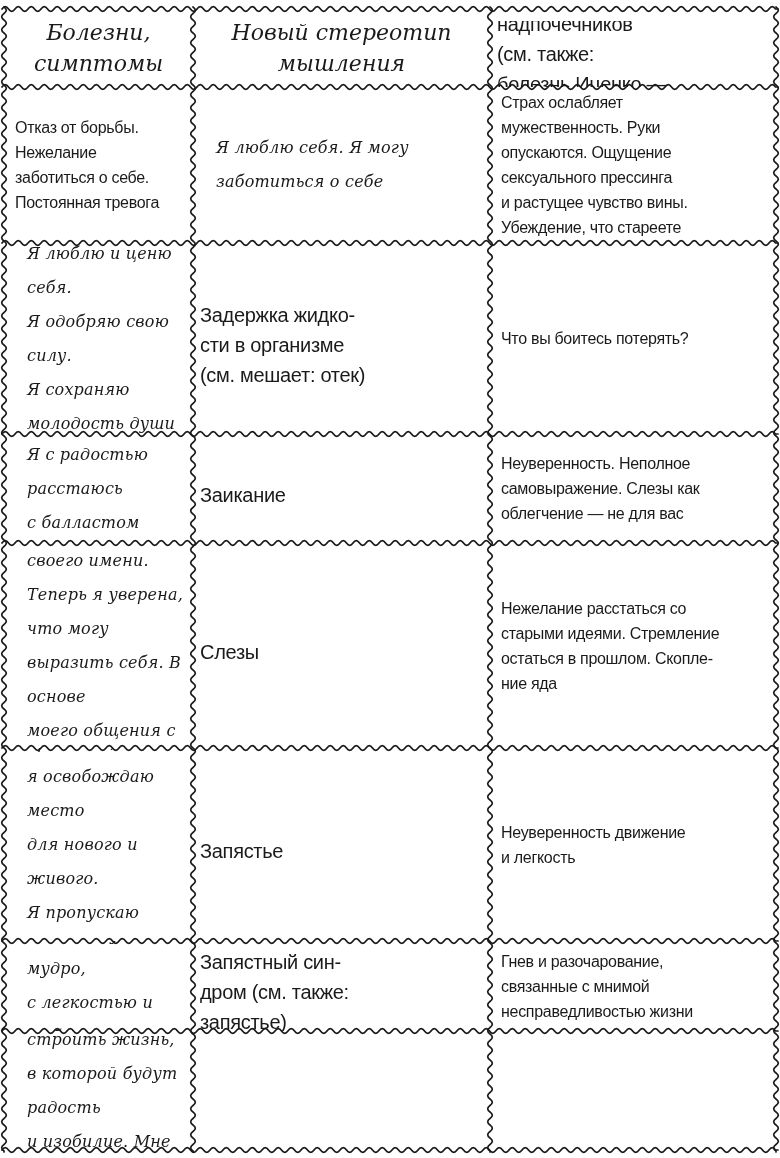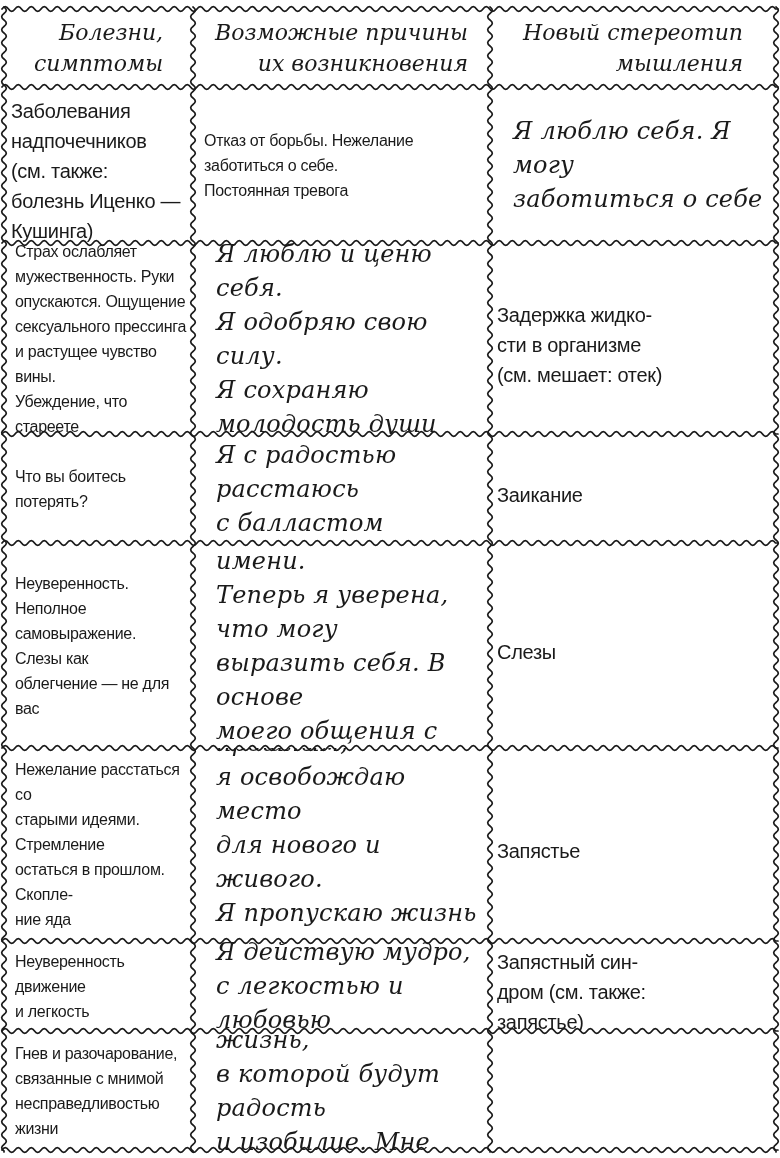--- a/index.html
+++ b/index.html
@@ -51,27 +51,27 @@
     font-size: 16px; line-height: 25px;
     letter-spacing: -0.3px;
   }
   
   .c3, .hd {
     font-family: "DejaVu Serif", "Liberation Serif", serif;
     font-style: italic;
   }
   .c3 {
     padding: 0 6px 0 23px;
-    font-size: 24px; line-height: 34px;
+    font-size: 16px; line-height: 34px;
     letter-spacing: 0.2px;
   }
   
   .hd {
     justify-content: center;
-    text-align: right;
+    text-align: center;
     font-size: 22px; line-height: 31px;
     padding: 0 4px;
   }
 </style>
 </head>
 <body>
 
 <div class="page">
 
   <svg id="borders" xmlns="http://www.w3.org/2000/svg" viewBox="0 0 780 1158">
@@ -87,22 +87,20 @@
       <path d="M 4 7 q 4.6 3.25 0 6.5 q -4.6 3.25 0 6.5 q 4.6 3.25 0 6.5 q -4.6 3.25 0 6.5 q 4.6 3.25 0 6.5 q -4.6 3.25 0 6.5 q 4.6 3.25 0 6.5 q -4.6 3.25 0 6.5 q 4.6 3.25 0 6.5 q -4.6 3.25 0 6.5 q 4.6 3.25 0 6.5 q -4.6 3.25 0 6.5 q 4.6 3.25 0 6.5 q -4.6 3.25 0 6.5 q 4.6 3.25 0 6.5 q -4.6 3.25 0 6.5 q 4.6 3.25 0 6.5 q -4.6 3.25 0 6.5 q 4.6 3.25 0 6.5 q -4.6 3.25 0 6.5 q 4.6 3.25 0 6.5 q -4.6 3.25 0 6.5 q 4.6 3.25 0 6.5 q -4.6 3.25 0 6.5 q 4.6 3.25 0 6.5 q -4.6 3.25 0 6.5 q 4.6 3.25 0 6.5 q -4.6 3.25 0 6.5 q 4.6 3.25 0 6.5 q -4.6 3.25 0 6.5 q 4.6 3.25 0 6.5 q -4.6 3.25 0 6.5 q 4.6 3.25 0 6.5 q -4.6 3.25 0 6.5 q 4.6 3.25 0 6.5 q -4.6 3.25 0 6.5 q 4.6 3.25 0 6.5 q -4.6 3.25 0 6.5 q 4.6 3.25 0 6.5 q -4.6 3.25 0 6.5 q 4.6 3.25 0 6.5 q -4.6 3.25 0 6.5 q 4.6 3.25 0 6.5 q -4.6 3.25 0 6.5 q 4.6 3.25 0 6.5 q -4.6 3.25 0 6.5 q 4.6 3.25 0 6.5 q -4.6 3.25 0 6.5 q 4.6 3.25 0 6.5 q -4.6 3.25 0 6.5 q 4.6 3.25 0 6.5 q -4.6 3.25 0 6.5 q 4.6 3.25 0 6.5 q -4.6 3.25 0 6.5 q 4.6 3.25 0 6.5 q -4.6 3.25 0 6.5 q 4.6 3.25 0 6.5 q -4.6 3.25 0 6.5 q 4.6 3.25 0 6.5 q -4.6 3.25 0 6.5 q 4.6 3.25 0 6.5 q -4.6 3.25 0 6.5 q 4.6 3.25 0 6.5 q -4.6 3.25 0 6.5 q 4.6 3.25 0 6.5 q -4.6 3.25 0 6.5 q 4.6 3.25 0 6.5 q -4.6 3.25 0 6.5 q 4.6 3.25 0 6.5 q -4.6 3.25 0 6.5 q 4.6 3.25 0 6.5 q -4.6 3.25 0 6.5 q 4.6 3.25 0 6.5 q -4.6 3.25 0 6.5 q 4.6 3.25 0 6.5 q -4.6 3.25 0 6.5 q 4.6 3.25 0 6.5 q -4.6 3.25 0 6.5 q 4.6 3.25 0 6.5 q -4.6 3.25 0 6.5 q 4.6 3.25 0 6.5 q -4.6 3.25 0 6.5 q 4.6 3.25 0 6.5 q -4.6 3.25 0 6.5 q 4.6 3.25 0 6.5 q -4.6 3.25 0 6.5 q 4.6 3.25 0 6.5 q -4.6 3.25 0 6.5 q 4.6 3.25 0 6.5 q -4.6 3.25 0 6.5 q 4.6 3.25 0 6.5 q -4.6 3.25 0 6.5 q 4.6 3.25 0 6.5 q -4.6 3.25 0 6.5 q 4.6 3.25 0 6.5 q -4.6 3.25 0 6.5 q 4.6 3.25 0 6.5 q -4.6 3.25 0 6.5 q 4.6 3.25 0 6.5 q -4.6 3.25 0 6.5 q 4.6 3.25 0 6.5 q -4.6 3.25 0 6.5 q 4.6 3.25 0 6.5 q -4.6 3.25 0 6.5 q 4.6 3.25 0 6.5 q -4.6 3.25 0 6.5 q 4.6 3.25 0 6.5 q -4.6 3.25 0 6.5 q 4.6 3.25 0 6.5 q -4.6 3.25 0 6.5 q 4.6 3.25 0 6.5 q -4.6 3.25 0 6.5 q 4.6 3.25 0 6.5 q -4.6 3.25 0 6.5 q 4.6 3.25 0 6.5 q -4.6 3.25 0 6.5 q 4.6 3.25 0 6.5 q -4.6 3.25 0 6.5 q 4.6 3.25 0 6.5 q -4.6 3.25 0 6.5 q 4.6 3.25 0 6.5 q -4.6 3.25 0 6.5 q 4.6 3.25 0 6.5 q -4.6 3.25 0 6.5 q 4.6 3.25 0 6.5 q -4.6 3.25 0 6.5 q 4.6 3.25 0 6.5 q -4.6 3.25 0 6.5 q 4.6 3.25 0 6.5 q -4.6 3.25 0 6.5 q 4.6 3.25 0 6.5 q -4.6 3.25 0 6.5 q 4.6 3.25 0 6.5 q -4.6 3.25 0 6.5 q 4.6 3.25 0 6.5 q -4.6 3.25 0 6.5 q 4.6 3.25 0 6.5 q -4.6 3.25 0 6.5 q 4.6 3.25 0 6.5 q -4.6 3.25 0 6.5 q 4.6 3.25 0 6.5 q -4.6 3.25 0 6.5 q 4.6 3.25 0 6.5 q -4.6 3.25 0 6.5 q 4.6 3.25 0 6.5 q -4.6 3.25 0 6.5 q 4.6 3.25 0 6.5 q -4.6 3.25 0 6.5 q 4.6 3.25 0 6.5 q -4.6 3.25 0 6.5 q 4.6 3.25 0 6.5 q -4.6 3.25 0 6.5 q 4.6 3.25 0 6.5 q -4.6 3.25 0 6.5 q 4.6 3.25 0 6.5 q -4.6 3.25 0 6.5 q 4.6 3.25 0 6.5 q -4.6 3.25 0 6.5 q 4.6 3.25 0 6.5 q -4.6 3.25 0 6.5 q 4.6 3.25 0 6.5 q -4.6 3.25 0 6.5 q 4.6 3.25 0 6.5 q -4.6 3.25 0 6.5 q 4.6 3.25 0 6.5 q -4.6 3.25 0 6.5 q 4.6 3.25 0 6.5 q -4.6 3.25 0 6.5 q 4.6 3.25 0 6.5 q -4.6 3.25 0 6.5 q 4.6 3.25 0 6.5 q -4.6 3.25 0 6.5 q 4.6 3.25 0 6.5 q -4.6 3.25 0 6.5 q 4.6 3.25 0 6.5 q -4.6 3.25 0 6.5 L 4 1152" fill="none" stroke="#1a1a1a" stroke-width="1.7" stroke-linecap="round"></path>
       <path d="M 193 7 q 4.6 3.25 0 6.5 q -4.6 3.25 0 6.5 q 4.6 3.25 0 6.5 q -4.6 3.25 0 6.5 q 4.6 3.25 0 6.5 q -4.6 3.25 0 6.5 q 4.6 3.25 0 6.5 q -4.6 3.25 0 6.5 q 4.6 3.25 0 6.5 q -4.6 3.25 0 6.5 q 4.6 3.25 0 6.5 q -4.6 3.25 0 6.5 q 4.6 3.25 0 6.5 q -4.6 3.25 0 6.5 q 4.6 3.25 0 6.5 q -4.6 3.25 0 6.5 q 4.6 3.25 0 6.5 q -4.6 3.25 0 6.5 q 4.6 3.25 0 6.5 q -4.6 3.25 0 6.5 q 4.6 3.25 0 6.5 q -4.6 3.25 0 6.5 q 4.6 3.25 0 6.5 q -4.6 3.25 0 6.5 q 4.6 3.25 0 6.5 q -4.6 3.25 0 6.5 q 4.6 3.25 0 6.5 q -4.6 3.25 0 6.5 q 4.6 3.25 0 6.5 q -4.6 3.25 0 6.5 q 4.6 3.25 0 6.5 q -4.6 3.25 0 6.5 q 4.6 3.25 0 6.5 q -4.6 3.25 0 6.5 q 4.6 3.25 0 6.5 q -4.6 3.25 0 6.5 q 4.6 3.25 0 6.5 q -4.6 3.25 0 6.5 q 4.6 3.25 0 6.5 q -4.6 3.25 0 6.5 q 4.6 3.25 0 6.5 q -4.6 3.25 0 6.5 q 4.6 3.25 0 6.5 q -4.6 3.25 0 6.5 q 4.6 3.25 0 6.5 q -4.6 3.25 0 6.5 q 4.6 3.25 0 6.5 q -4.6 3.25 0 6.5 q 4.6 3.25 0 6.5 q -4.6 3.25 0 6.5 q 4.6 3.25 0 6.5 q -4.6 3.25 0 6.5 q 4.6 3.25 0 6.5 q -4.6 3.25 0 6.5 q 4.6 3.25 0 6.5 q -4.6 3.25 0 6.5 q 4.6 3.25 0 6.5 q -4.6 3.25 0 6.5 q 4.6 3.25 0 6.5 q -4.6 3.25 0 6.5 q 4.6 3.25 0 6.5 q -4.6 3.25 0 6.5 q 4.6 3.25 0 6.5 q -4.6 3.25 0 6.5 q 4.6 3.25 0 6.5 q -4.6 3.25 0 6.5 q 4.6 3.25 0 6.5 q -4.6 3.25 0 6.5 q 4.6 3.25 0 6.5 q -4.6 3.25 0 6.5 q 4.6 3.25 0 6.5 q -4.6 3.25 0 6.5 q 4.6 3.25 0 6.5 q -4.6 3.25 0 6.5 q 4.6 3.25 0 6.5 q -4.6 3.25 0 6.5 q 4.6 3.25 0 6.5 q -4.6 3.25 0 6.5 q 4.6 3.25 0 6.5 q -4.6 3.25 0 6.5 q 4.6 3.25 0 6.5 q -4.6 3.25 0 6.5 q 4.6 3.25 0 6.5 q -4.6 3.25 0 6.5 q 4.6 3.25 0 6.5 q -4.6 3.25 0 6.5 q 4.6 3.25 0 6.5 q -4.6 3.25 0 6.5 q 4.6 3.25 0 6.5 q -4.6 3.25 0 6.5 q 4.6 3.25 0 6.5 q -4.6 3.25 0 6.5 q 4.6 3.25 0 6.5 q -4.6 3.25 0 6.5 q 4.6 3.25 0 6.5 q -4.6 3.25 0 6.5 q 4.6 3.25 0 6.5 q -4.6 3.25 0 6.5 q 4.6 3.25 0 6.5 q -4.6 3.25 0 6.5 q 4.6 3.25 0 6.5 q -4.6 3.25 0 6.5 q 4.6 3.25 0 6.5 q -4.6 3.25 0 6.5 q 4.6 3.25 0 6.5 q -4.6 3.25 0 6.5 q 4.6 3.25 0 6.5 q -4.6 3.25 0 6.5 q 4.6 3.25 0 6.5 q -4.6 3.25 0 6.5 q 4.6 3.25 0 6.5 q -4.6 3.25 0 6.5 q 4.6 3.25 0 6.5 q -4.6 3.25 0 6.5 q 4.6 3.25 0 6.5 q -4.6 3.25 0 6.5 q 4.6 3.25 0 6.5 q -4.6 3.25 0 6.5 q 4.6 3.25 0 6.5 q -4.6 3.25 0 6.5 q 4.6 3.25 0 6.5 q -4.6 3.25 0 6.5 q 4.6 3.25 0 6.5 q -4.6 3.25 0 6.5 q 4.6 3.25 0 6.5 q -4.6 3.25 0 6.5 q 4.6 3.25 0 6.5 q -4.6 3.25 0 6.5 q 4.6 3.25 0 6.5 q -4.6 3.25 0 6.5 q 4.6 3.25 0 6.5 q -4.6 3.25 0 6.5 q 4.6 3.25 0 6.5 q -4.6 3.25 0 6.5 q 4.6 3.25 0 6.5 q -4.6 3.25 0 6.5 q 4.6 3.25 0 6.5 q -4.6 3.25 0 6.5 q 4.6 3.25 0 6.5 q -4.6 3.25 0 6.5 q 4.6 3.25 0 6.5 q -4.6 3.25 0 6.5 q 4.6 3.25 0 6.5 q -4.6 3.25 0 6.5 q 4.6 3.25 0 6.5 q -4.6 3.25 0 6.5 q 4.6 3.25 0 6.5 q -4.6 3.25 0 6.5 q 4.6 3.25 0 6.5 q -4.6 3.25 0 6.5 q 4.6 3.25 0 6.5 q -4.6 3.25 0 6.5 q 4.6 3.25 0 6.5 q -4.6 3.25 0 6.5 q 4.6 3.25 0 6.5 q -4.6 3.25 0 6.5 q 4.6 3.25 0 6.5 q -4.6 3.25 0 6.5 q 4.6 3.25 0 6.5 q -4.6 3.25 0 6.5 q 4.6 3.25 0 6.5 q -4.6 3.25 0 6.5 q 4.6 3.25 0 6.5 q -4.6 3.25 0 6.5 q 4.6 3.25 0 6.5 q -4.6 3.25 0 6.5 q 4.6 3.25 0 6.5 q -4.6 3.25 0 6.5 q 4.6 3.25 0 6.5 q -4.6 3.25 0 6.5 q 4.6 3.25 0 6.5 q -4.6 3.25 0 6.5 q 4.6 3.25 0 6.5 q -4.6 3.25 0 6.5 q 4.6 3.25 0 6.5 q -4.6 3.25 0 6.5 L 193 1152" fill="none" stroke="#1a1a1a" stroke-width="1.7" stroke-linecap="round"></path>
       <path d="M 490 7 q 4.6 3.25 0 6.5 q -4.6 3.25 0 6.5 q 4.6 3.25 0 6.5 q -4.6 3.25 0 6.5 q 4.6 3.25 0 6.5 q -4.6 3.25 0 6.5 q 4.6 3.25 0 6.5 q -4.6 3.25 0 6.5 q 4.6 3.25 0 6.5 q -4.6 3.25 0 6.5 q 4.6 3.25 0 6.5 q -4.6 3.25 0 6.5 q 4.6 3.25 0 6.5 q -4.6 3.25 0 6.5 q 4.6 3.25 0 6.5 q -4.6 3.25 0 6.5 q 4.6 3.25 0 6.5 q -4.6 3.25 0 6.5 q 4.6 3.25 0 6.5 q -4.6 3.25 0 6.5 q 4.6 3.25 0 6.5 q -4.6 3.25 0 6.5 q 4.6 3.25 0 6.5 q -4.6 3.25 0 6.5 q 4.6 3.25 0 6.5 q -4.6 3.25 0 6.5 q 4.6 3.25 0 6.5 q -4.6 3.25 0 6.5 q 4.6 3.25 0 6.5 q -4.6 3.25 0 6.5 q 4.6 3.25 0 6.5 q -4.6 3.25 0 6.5 q 4.6 3.25 0 6.5 q -4.6 3.25 0 6.5 q 4.6 3.25 0 6.5 q -4.6 3.25 0 6.5 q 4.6 3.25 0 6.5 q -4.6 3.25 0 6.5 q 4.6 3.25 0 6.5 q -4.6 3.25 0 6.5 q 4.6 3.25 0 6.5 q -4.6 3.25 0 6.5 q 4.6 3.25 0 6.5 q -4.6 3.25 0 6.5 q 4.6 3.25 0 6.5 q -4.6 3.25 0 6.5 q 4.6 3.25 0 6.5 q -4.6 3.25 0 6.5 q 4.6 3.25 0 6.5 q -4.6 3.25 0 6.5 q 4.6 3.25 0 6.5 q -4.6 3.25 0 6.5 q 4.6 3.25 0 6.5 q -4.6 3.25 0 6.5 q 4.6 3.25 0 6.5 q -4.6 3.25 0 6.5 q 4.6 3.25 0 6.5 q -4.6 3.25 0 6.5 q 4.6 3.25 0 6.5 q -4.6 3.25 0 6.5 q 4.6 3.25 0 6.5 q -4.6 3.25 0 6.5 q 4.6 3.25 0 6.5 q -4.6 3.25 0 6.5 q 4.6 3.25 0 6.5 q -4.6 3.25 0 6.5 q 4.6 3.25 0 6.5 q -4.6 3.25 0 6.5 q 4.6 3.25 0 6.5 q -4.6 3.25 0 6.5 q 4.6 3.25 0 6.5 q -4.6 3.25 0 6.5 q 4.6 3.25 0 6.5 q -4.6 3.25 0 6.5 q 4.6 3.25 0 6.5 q -4.6 3.25 0 6.5 q 4.6 3.25 0 6.5 q -4.6 3.25 0 6.5 q 4.6 3.25 0 6.5 q -4.6 3.25 0 6.5 q 4.6 3.25 0 6.5 q -4.6 3.25 0 6.5 q 4.6 3.25 0 6.5 q -4.6 3.25 0 6.5 q 4.6 3.25 0 6.5 q -4.6 3.25 0 6.5 q 4.6 3.25 0 6.5 q -4.6 3.25 0 6.5 q 4.6 3.25 0 6.5 q -4.6 3.25 0 6.5 q 4.6 3.25 0 6.5 q -4.6 3.25 0 6.5 q 4.6 3.25 0 6.5 q -4.6 3.25 0 6.5 q 4.6 3.25 0 6.5 q -4.6 3.25 0 6.5 q 4.6 3.25 0 6.5 q -4.6 3.25 0 6.5 q 4.6 3.25 0 6.5 q -4.6 3.25 0 6.5 q 4.6 3.25 0 6.5 q -4.6 3.25 0 6.5 q 4.6 3.25 0 6.5 q -4.6 3.25 0 6.5 q 4.6 3.25 0 6.5 q -4.6 3.25 0 6.5 q 4.6 3.25 0 6.5 q -4.6 3.25 0 6.5 q 4.6 3.25 0 6.5 q -4.6 3.25 0 6.5 q 4.6 3.25 0 6.5 q -4.6 3.25 0 6.5 q 4.6 3.25 0 6.5 q -4.6 3.25 0 6.5 q 4.6 3.25 0 6.5 q -4.6 3.25 0 6.5 q 4.6 3.25 0 6.5 q -4.6 3.25 0 6.5 q 4.6 3.25 0 6.5 q -4.6 3.25 0 6.5 q 4.6 3.25 0 6.5 q -4.6 3.25 0 6.5 q 4.6 3.25 0 6.5 q -4.6 3.25 0 6.5 q 4.6 3.25 0 6.5 q -4.6 3.25 0 6.5 q 4.6 3.25 0 6.5 q -4.6 3.25 0 6.5 q 4.6 3.25 0 6.5 q -4.6 3.25 0 6.5 q 4.6 3.25 0 6.5 q -4.6 3.25 0 6.5 q 4.6 3.25 0 6.5 q -4.6 3.25 0 6.5 q 4.6 3.25 0 6.5 q -4.6 3.25 0 6.5 q 4.6 3.25 0 6.5 q -4.6 3.25 0 6.5 q 4.6 3.25 0 6.5 q -4.6 3.25 0 6.5 q 4.6 3.25 0 6.5 q -4.6 3.25 0 6.5 q 4.6 3.25 0 6.5 q -4.6 3.25 0 6.5 q 4.6 3.25 0 6.5 q -4.6 3.25 0 6.5 q 4.6 3.25 0 6.5 q -4.6 3.25 0 6.5 q 4.6 3.25 0 6.5 q -4.6 3.25 0 6.5 q 4.6 3.25 0 6.5 q -4.6 3.25 0 6.5 q 4.6 3.25 0 6.5 q -4.6 3.25 0 6.5 q 4.6 3.25 0 6.5 q -4.6 3.25 0 6.5 q 4.6 3.25 0 6.5 q -4.6 3.25 0 6.5 q 4.6 3.25 0 6.5 q -4.6 3.25 0 6.5 q 4.6 3.25 0 6.5 q -4.6 3.25 0 6.5 q 4.6 3.25 0 6.5 q -4.6 3.25 0 6.5 q 4.6 3.25 0 6.5 q -4.6 3.25 0 6.5 q 4.6 3.25 0 6.5 q -4.6 3.25 0 6.5 q 4.6 3.25 0 6.5 q -4.6 3.25 0 6.5 q 4.6 3.25 0 6.5 q -4.6 3.25 0 6.5 q 4.6 3.25 0 6.5 q -4.6 3.25 0 6.5 q 4.6 3.25 0 6.5 q -4.6 3.25 0 6.5 L 490 1152" fill="none" stroke="#1a1a1a" stroke-width="1.7" stroke-linecap="round"></path>
       <path d="M 776 7 q 4.6 3.25 0 6.5 q -4.6 3.25 0 6.5 q 4.6 3.25 0 6.5 q -4.6 3.25 0 6.5 q 4.6 3.25 0 6.5 q -4.6 3.25 0 6.5 q 4.6 3.25 0 6.5 q -4.6 3.25 0 6.5 q 4.6 3.25 0 6.5 q -4.6 3.25 0 6.5 q 4.6 3.25 0 6.5 q -4.6 3.25 0 6.5 q 4.6 3.25 0 6.5 q -4.6 3.25 0 6.5 q 4.6 3.25 0 6.5 q -4.6 3.25 0 6.5 q 4.6 3.25 0 6.5 q -4.6 3.25 0 6.5 q 4.6 3.25 0 6.5 q -4.6 3.25 0 6.5 q 4.6 3.25 0 6.5 q -4.6 3.25 0 6.5 q 4.6 3.25 0 6.5 q -4.6 3.25 0 6.5 q 4.6 3.25 0 6.5 q -4.6 3.25 0 6.5 q 4.6 3.25 0 6.5 q -4.6 3.25 0 6.5 q 4.6 3.25 0 6.5 q -4.6 3.25 0 6.5 q 4.6 3.25 0 6.5 q -4.6 3.25 0 6.5 q 4.6 3.25 0 6.5 q -4.6 3.25 0 6.5 q 4.6 3.25 0 6.5 q -4.6 3.25 0 6.5 q 4.6 3.25 0 6.5 q -4.6 3.25 0 6.5 q 4.6 3.25 0 6.5 q -4.6 3.25 0 6.5 q 4.6 3.25 0 6.5 q -4.6 3.25 0 6.5 q 4.6 3.25 0 6.5 q -4.6 3.25 0 6.5 q 4.6 3.25 0 6.5 q -4.6 3.25 0 6.5 q 4.6 3.25 0 6.5 q -4.6 3.25 0 6.5 q 4.6 3.25 0 6.5 q -4.6 3.25 0 6.5 q 4.6 3.25 0 6.5 q -4.6 3.25 0 6.5 q 4.6 3.25 0 6.5 q -4.6 3.25 0 6.5 q 4.6 3.25 0 6.5 q -4.6 3.25 0 6.5 q 4.6 3.25 0 6.5 q -4.6 3.25 0 6.5 q 4.6 3.25 0 6.5 q -4.6 3.25 0 6.5 q 4.6 3.25 0 6.5 q -4.6 3.25 0 6.5 q 4.6 3.25 0 6.5 q -4.6 3.25 0 6.5 q 4.6 3.25 0 6.5 q -4.6 3.25 0 6.5 q 4.6 3.25 0 6.5 q -4.6 3.25 0 6.5 q 4.6 3.25 0 6.5 q -4.6 3.25 0 6.5 q 4.6 3.25 0 6.5 q -4.6 3.25 0 6.5 q 4.6 3.25 0 6.5 q -4.6 3.25 0 6.5 q 4.6 3.25 0 6.5 q -4.6 3.25 0 6.5 q 4.6 3.25 0 6.5 q -4.6 3.25 0 6.5 q 4.6 3.25 0 6.5 q -4.6 3.25 0 6.5 q 4.6 3.25 0 6.5 q -4.6 3.25 0 6.5 q 4.6 3.25 0 6.5 q -4.6 3.25 0 6.5 q 4.6 3.25 0 6.5 q -4.6 3.25 0 6.5 q 4.6 3.25 0 6.5 q -4.6 3.25 0 6.5 q 4.6 3.25 0 6.5 q -4.6 3.25 0 6.5 q 4.6 3.25 0 6.5 q -4.6 3.25 0 6.5 q 4.6 3.25 0 6.5 q -4.6 3.25 0 6.5 q 4.6 3.25 0 6.5 q -4.6 3.25 0 6.5 q 4.6 3.25 0 6.5 q -4.6 3.25 0 6.5 q 4.6 3.25 0 6.5 q -4.6 3.25 0 6.5 q 4.6 3.25 0 6.5 q -4.6 3.25 0 6.5 q 4.6 3.25 0 6.5 q -4.6 3.25 0 6.5 q 4.6 3.25 0 6.5 q -4.6 3.25 0 6.5 q 4.6 3.25 0 6.5 q -4.6 3.25 0 6.5 q 4.6 3.25 0 6.5 q -4.6 3.25 0 6.5 q 4.6 3.25 0 6.5 q -4.6 3.25 0 6.5 q 4.6 3.25 0 6.5 q -4.6 3.25 0 6.5 q 4.6 3.25 0 6.5 q -4.6 3.25 0 6.5 q 4.6 3.25 0 6.5 q -4.6 3.25 0 6.5 q 4.6 3.25 0 6.5 q -4.6 3.25 0 6.5 q 4.6 3.25 0 6.5 q -4.6 3.25 0 6.5 q 4.6 3.25 0 6.5 q -4.6 3.25 0 6.5 q 4.6 3.25 0 6.5 q -4.6 3.25 0 6.5 q 4.6 3.25 0 6.5 q -4.6 3.25 0 6.5 q 4.6 3.25 0 6.5 q -4.6 3.25 0 6.5 q 4.6 3.25 0 6.5 q -4.6 3.25 0 6.5 q 4.6 3.25 0 6.5 q -4.6 3.25 0 6.5 q 4.6 3.25 0 6.5 q -4.6 3.25 0 6.5 q 4.6 3.25 0 6.5 q -4.6 3.25 0 6.5 q 4.6 3.25 0 6.5 q -4.6 3.25 0 6.5 q 4.6 3.25 0 6.5 q -4.6 3.25 0 6.5 q 4.6 3.25 0 6.5 q -4.6 3.25 0 6.5 q 4.6 3.25 0 6.5 q -4.6 3.25 0 6.5 q 4.6 3.25 0 6.5 q -4.6 3.25 0 6.5 q 4.6 3.25 0 6.5 q -4.6 3.25 0 6.5 q 4.6 3.25 0 6.5 q -4.6 3.25 0 6.5 q 4.6 3.25 0 6.5 q -4.6 3.25 0 6.5 q 4.6 3.25 0 6.5 q -4.6 3.25 0 6.5 q 4.6 3.25 0 6.5 q -4.6 3.25 0 6.5 q 4.6 3.25 0 6.5 q -4.6 3.25 0 6.5 q 4.6 3.25 0 6.5 q -4.6 3.25 0 6.5 q 4.6 3.25 0 6.5 q -4.6 3.25 0 6.5 q 4.6 3.25 0 6.5 q -4.6 3.25 0 6.5 q 4.6 3.25 0 6.5 q -4.6 3.25 0 6.5 q 4.6 3.25 0 6.5 q -4.6 3.25 0 6.5 q 4.6 3.25 0 6.5 q -4.6 3.25 0 6.5 q 4.6 3.25 0 6.5 q -4.6 3.25 0 6.5 q 4.6 3.25 0 6.5 q -4.6 3.25 0 6.5 L 776 1152" fill="none" stroke="#1a1a1a" stroke-width="1.7" stroke-linecap="round"></path>
     </svg>
 
   <div class="grid">
 
     <div class="cell hd">Болезни,
 симптомы</div>
-    <div class="cell hd">Возможные причины
-их возникновения</div>
     <div class="cell hd">Новый стереотип
 мышления</div>
 
     <div class="cell c1">Заболевания
 надпочечников
 (см. также:
 болезнь Иценко —
 Кушинга)</div>
     <div class="cell c2">Отказ от борьбы. Нежелание
 заботиться о себе.

